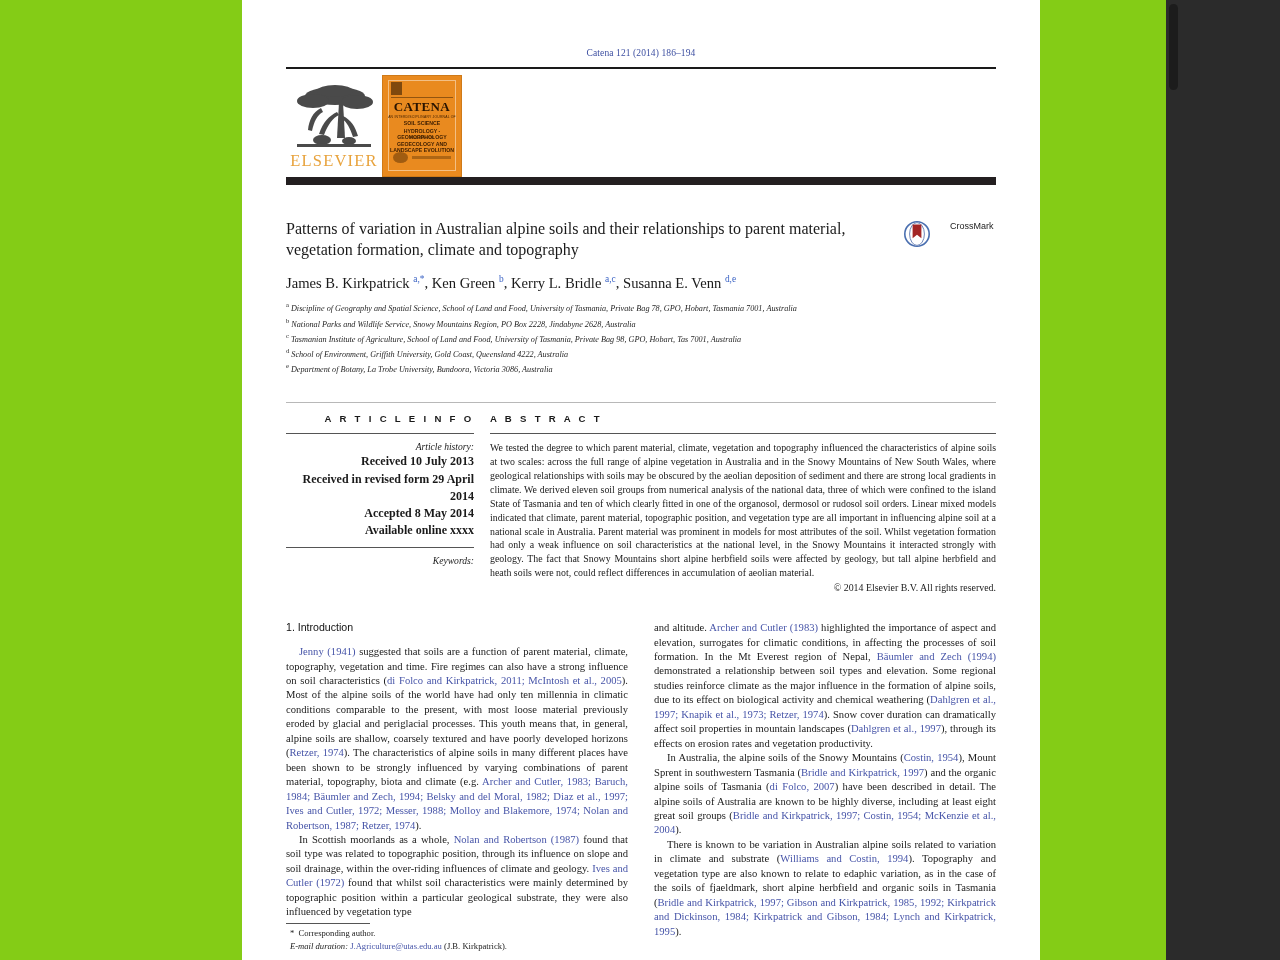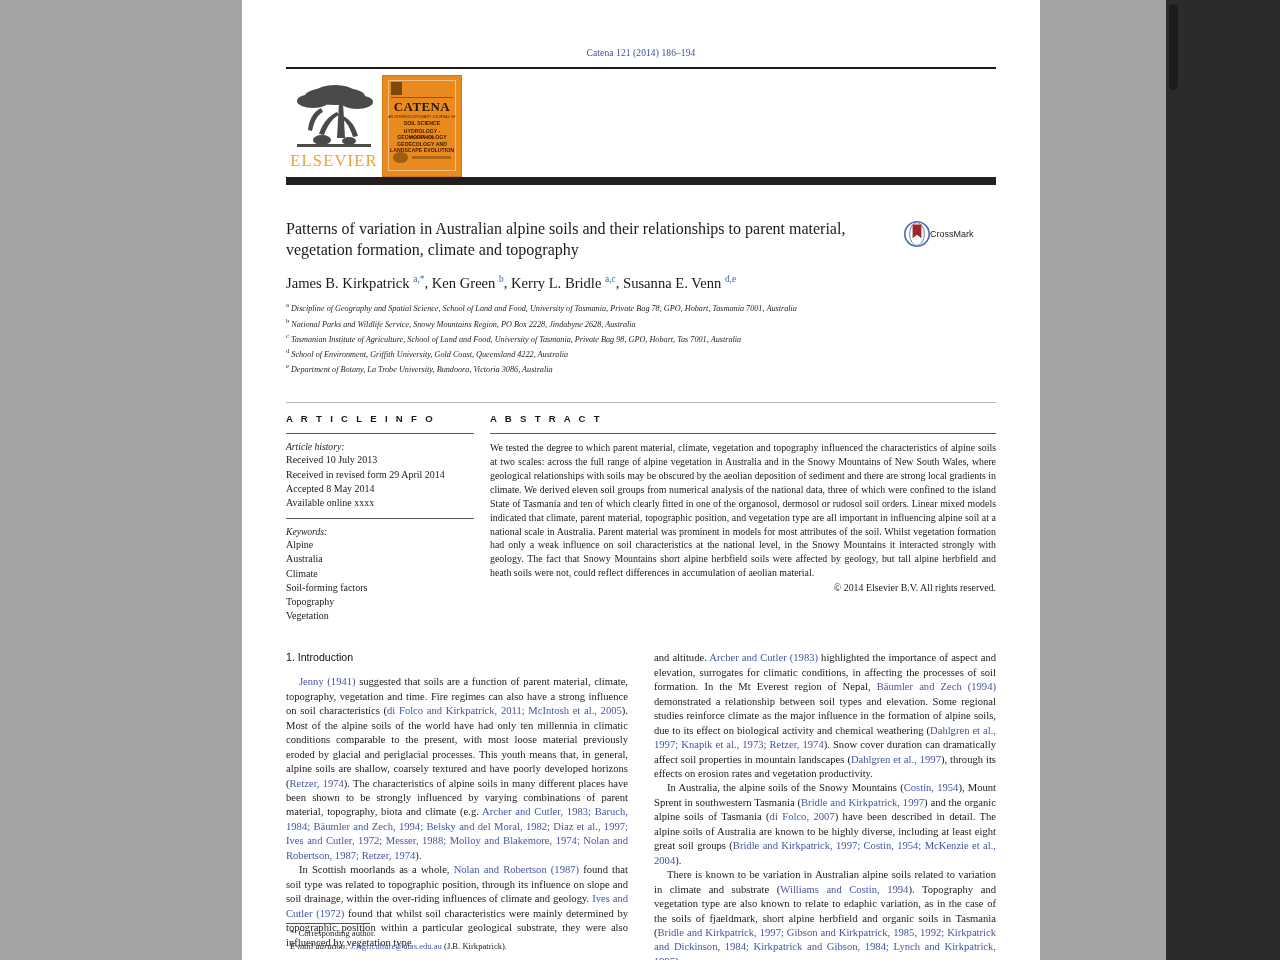--- a/index.html
+++ b/index.html
@@ -9,21 +9,21 @@
     height: 960px;
     overflow: hidden;
     background: #2b2b2b;
     font-family: "Liberation Serif", serif;
   }
 
   #viewer {
     position: relative;
     width: 1180px;
     height: 960px;
-    background: #a3a3a3;
+    background: #84cc16;
   }
 
   #page {
     position: absolute;
     left: 242px;
     top: 0;
     width: 798px;
     height: 960px;
     background: #ffffff;
     overflow: hidden;
@@ -200,22 +200,22 @@
     font-size: 16px;
     line-height: 1.30;
     color: #1a1a1a;
     margin: 0;
     font-weight: normal;
   }
   .crossmark {
     flex: 0 0 auto;
     width: 92px;
     display: flex;
-    align-items: center;
-    gap: 0;
+    align-items: flex-start;
+    gap: 20px;
     padding-top: 2px;
   }
   .crossmark-label {
     font-family: "Liberation Sans", sans-serif;
     font-size: 9px;
     color: #222;
   }
 
   .authors {
     margin: 13px 44px 0 44px;
@@ -243,21 +243,21 @@
     margin-right: 2px;
   }
 
   
   .info-abstract {
     margin: 26px 44px 0 44px;
     border-top: 1px solid #b8b8b8;
     padding-top: 10px;
     display: flex;
   }
-  .article-info { flex: 0 0 188px; padding-right: 16px; }
+  .article-info { flex: 0 0 188px; padding-right: 16px; text-align: right; }
   .abstract-col { flex: 1 1 auto; }
 
   .sect-heading {
     font-family: "Liberation Sans", sans-serif;
     font-size: 9.6px;
     font-weight: bold;
     letter-spacing: 2.8px;
     color: #1a1a1a;
     margin-bottom: 9px;
   }
@@ -266,23 +266,24 @@
 
   .info-label {
     font-family: Liberation Serif, serif;
     font-style: italic;
     font-size: 9.6px;
     color: #1a1a1a;
     margin-bottom: 1px;
   }
   .info-line, .kw-line {
     font-family: "Liberation Serif", serif;
-    font-size: 10px;
+    font-size: 12px;
     line-height: 1.42;
     color: #1a1a1a;
+    font-weight: bold;
   }
 
   .abstract-text {
     font-family: "Liberation Serif", serif;
     font-size: 9.9px;
     line-height: 1.40;
     text-align: justify;
     color: #1a1a1a;
   }
   .copyright {
@@ -420,28 +421,20 @@
         <hr class="hr-thin">
         <div class="info-label">Article history:</div>
         <div>
             <div class="info-line">Received 10 July 2013</div>
             <div class="info-line">Received in revised form 29 April 2014</div>
             <div class="info-line">Accepted 8 May 2014</div>
             <div class="info-line">Available online xxxx</div>
           </div>
         <hr class="hr-info">
         <div class="info-label">Keywords:</div>
-        <div>
-            <div class="kw-line">Alpine</div>
-            <div class="kw-line">Australia</div>
-            <div class="kw-line">Climate</div>
-            <div class="kw-line">Soil-forming factors</div>
-            <div class="kw-line">Topography</div>
-            <div class="kw-line">Vegetation</div>
-          </div>
       </div>
 
       <div class="abstract-col">
         <div class="sect-heading">A B S T R A C T</div>
         <hr class="hr-thin">
         <div class="abstract-text">We tested the degree to which parent material, climate, vegetation and topography influenced the characteristics of alpine soils at two scales: across the full range of alpine vegetation in Australia and in the Snowy Mountains of New South Wales, where geological relationships with soils may be obscured by the aeolian deposition of sediment and there are strong local gradients in climate. We derived eleven soil groups from numerical analysis of the national data, three of which were confined to the island State of Tasmania and ten of which clearly fitted in one of the organosol, dermosol or rudosol soil orders. Linear mixed models indicated that climate, parent material, topographic position, and vegetation type are all important in influencing alpine soil at a national scale in Australia. Parent material was prominent in models for most attributes of the soil. Whilst vegetation formation had only a weak influence on soil characteristics at the national level, in the Snowy Mountains it interacted strongly with geology. The fact that Snowy Mountains short alpine herbfield soils were affected by geology, but tall alpine herbfield and heath soils were not, could reflect differences in accumulation of aeolian material.</div>
         <div class="copyright">© 2014 Elsevier B.V. All rights reserved.</div>
       </div>
     </div>
 

